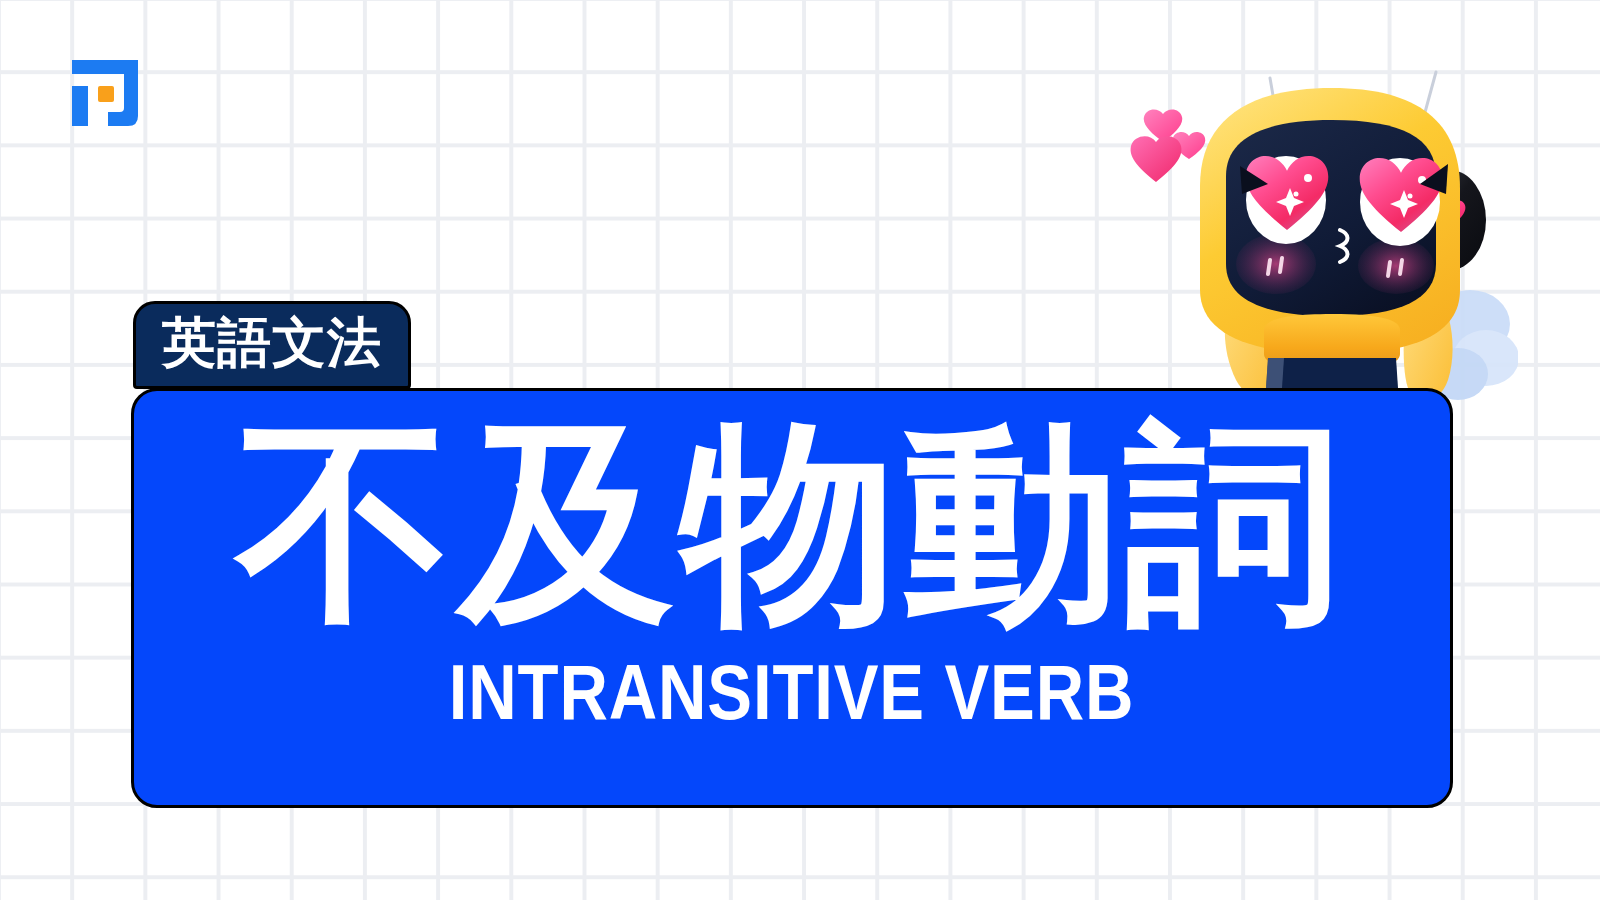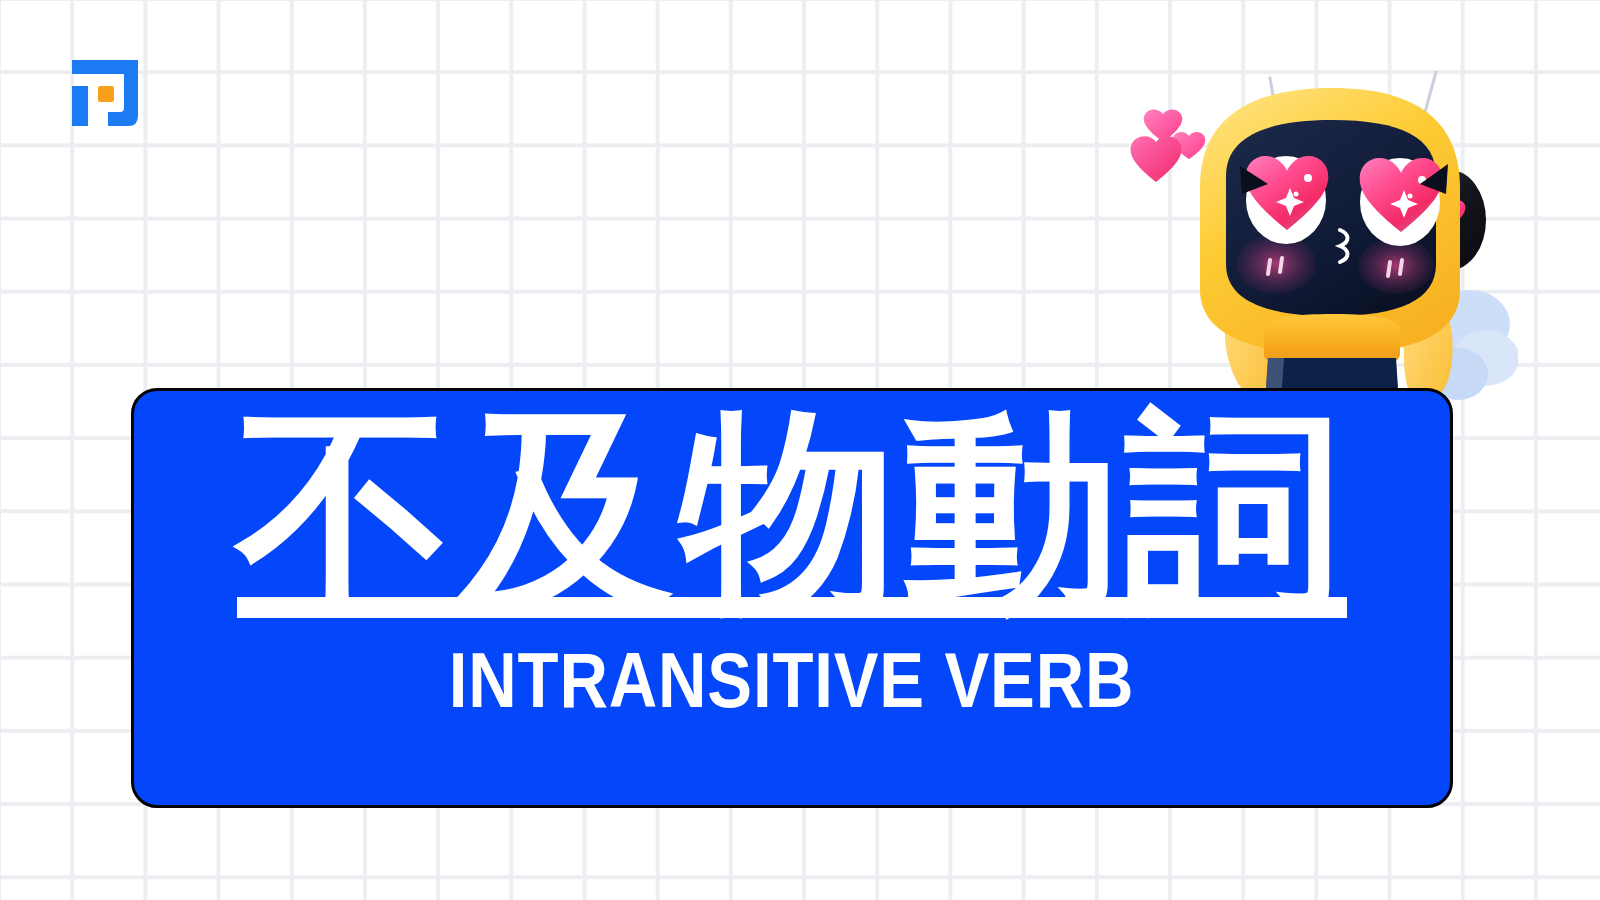--- a/index.html
+++ b/index.html
@@ -94,28 +94,27 @@
     border: 3px solid #000000;
     border-radius: 26px;
     z-index: 2;
     display: flex;
     flex-direction: column;
     align-items: center;
     justify-content: flex-start;
     overflow: hidden;
   }
   .card-title {
-    margin-top: 0;
+    margin-top: 12px;
     color: #ffffff;
     font-size: 216px;
     font-weight: 700;
     line-height: 1.12;
     letter-spacing: 6px;
     white-space: nowrap;
-    text-decoration: underline;
   }
   .card-subtitle {
     margin-top: 8px;
     color: #ffffff;
     font-size: 78px;
     font-weight: 700;
     line-height: 1;
     letter-spacing: 1px;
     white-space: nowrap;
     transform: scaleX(0.86);
@@ -262,19 +261,22 @@
       </g>
       <g>
         <path d="M61 28 C57 22 47 23 45 30 C43 37 52 45 61 51 C70 45 79 37 77 30 C75 23 65 22 61 28 Z" fill="url(#fh2)"></path>
       </g>
       <g>
         <path d="M28 34 C22 25 6 27 3 38 C0 50 13 62 28 74 C43 62 56 50 53 38 C50 27 34 25 28 34 Z" fill="url(#fh1)"></path>
       </g>
     </svg>
   </div>
 
+  <div class="badge">
+    <span class="badge-text">英語文法</span>
+  </div>
 
   <div class="card">
     <div class="card-title">不及物動詞</div>
     <div class="card-subtitle">INTRANSITIVE VERB</div>
   </div>
 
 </div>
 
 </body></html>

